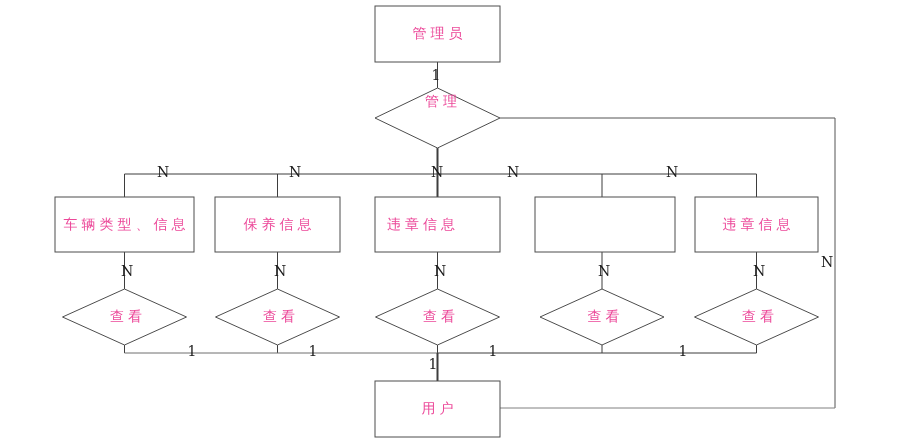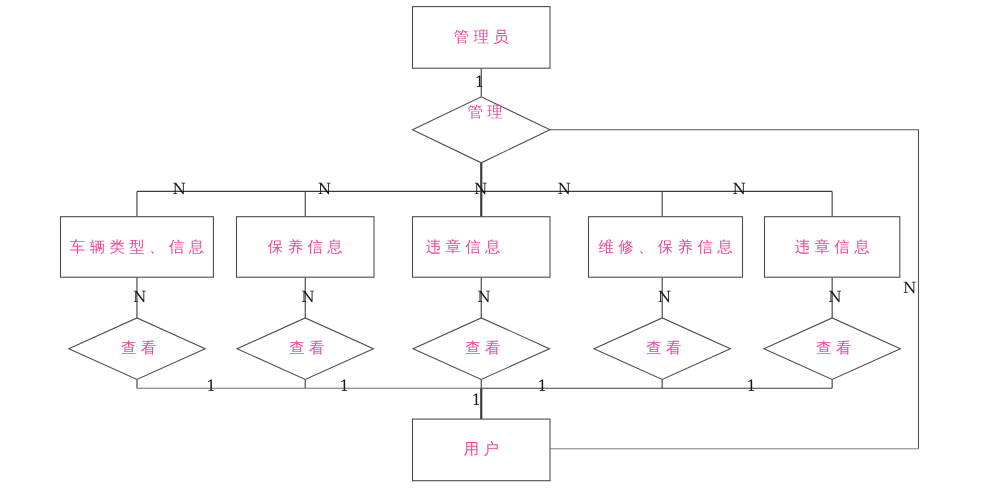--- a/index.html
+++ b/index.html
@@ -74,21 +74,20 @@
       <polygon points="540,317 602,289 664,317 602,345"></polygon>
       <polygon points="694.5,317 756.5,289 818.5,317 756.5,345"></polygon>
       <rect x="375" y="381" width="125" height="56"></rect>
     </g>
   </svg>
 
   <div class="node-label" style="left:437.5px;top:34px">管理员</div>
   <div class="node-label" style="left:124.5px;top:224.5px">车辆类型、信息</div>
   <div class="node-label" style="left:277.5px;top:224.5px">保养信息</div>
   <div class="node-label" style="left:421px;top:224.5px">违章信息</div>
-  <div class="node-label" style="left:605px;top:224.5px">维修、保养信息</div>
   <div class="node-label" style="left:756.5px;top:224.5px">违章信息</div>
   <div class="node-label" style="left:437.5px;top:409px">用户</div>
 
   <div class="node-label" style="left:441px;top:102px">管理</div>
   <div class="node-label" style="left:126px;top:317px">查看</div>
   <div class="node-label" style="left:279px;top:317px">查看</div>
   <div class="node-label" style="left:439px;top:317px">查看</div>
   <div class="node-label" style="left:603.5px;top:317px">查看</div>
   <div class="node-label" style="left:758px;top:317px">查看</div>
 

